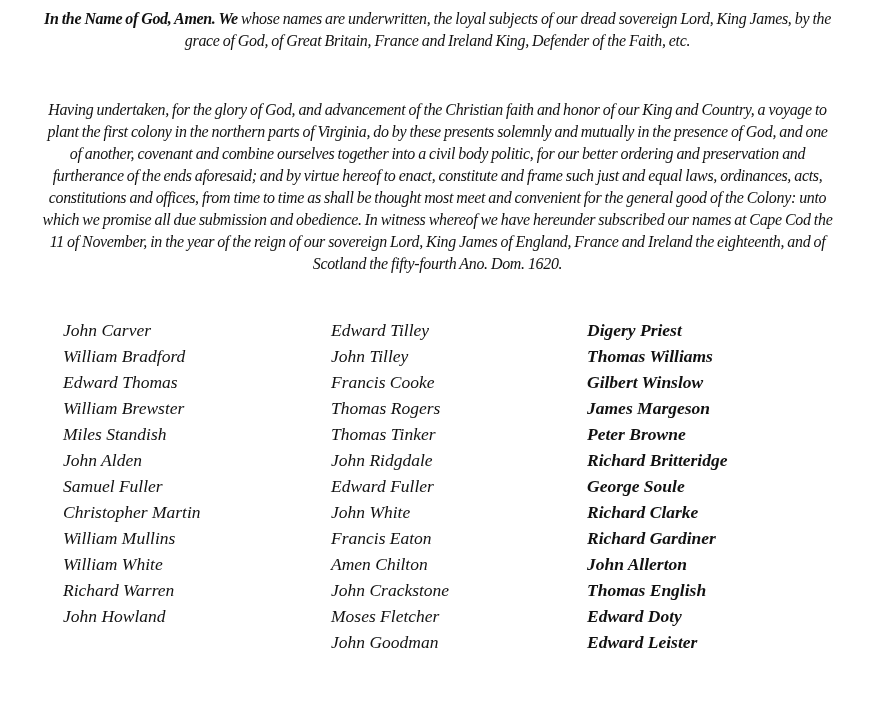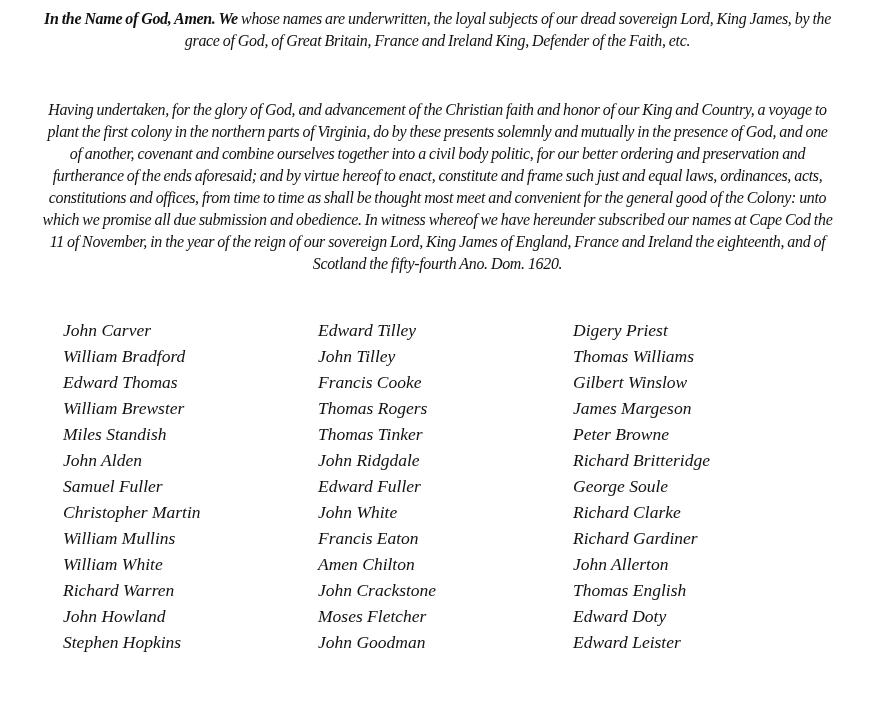--- a/index.html
+++ b/index.html
@@ -35,22 +35,22 @@
       height: 380px;
     }
     .col {
       position: absolute;
       top: 0;
       margin: 0;
       padding: 0;
       list-style: none;
     }
     .col.c1 { left: 63px; }
-    .col.c2 { left: 318px; }
-    .col.c3 { left: 573px; }
+    .col.c2 { left: 331px; }
+    .col.c3 { left: 587px; font-weight: bold; }
     .col li {
       font-family: "Liberation Serif", serif;
       font-style: italic;
       font-size: 17.5px;
       line-height: 26px;
       height: 26px;
       white-space: nowrap;
     }
   </style>
 </head>
@@ -67,21 +67,20 @@
       <li>Edward Thomas</li>
       <li>William Brewster</li>
       <li>Miles Standish</li>
       <li>John Alden</li>
       <li>Samuel Fuller</li>
       <li>Christopher Martin</li>
       <li>William Mullins</li>
       <li>William White</li>
       <li>Richard Warren</li>
       <li>John Howland</li>
-      <li>Stephen Hopkins</li>
     </ul>
   <ul class="col c2">
       <li>Edward Tilley</li>
       <li>John Tilley</li>
       <li>Francis Cooke</li>
       <li>Thomas Rogers</li>
       <li>Thomas Tinker</li>
       <li>John Ridgdale</li>
       <li>Edward Fuller</li>
       <li>John White</li>

